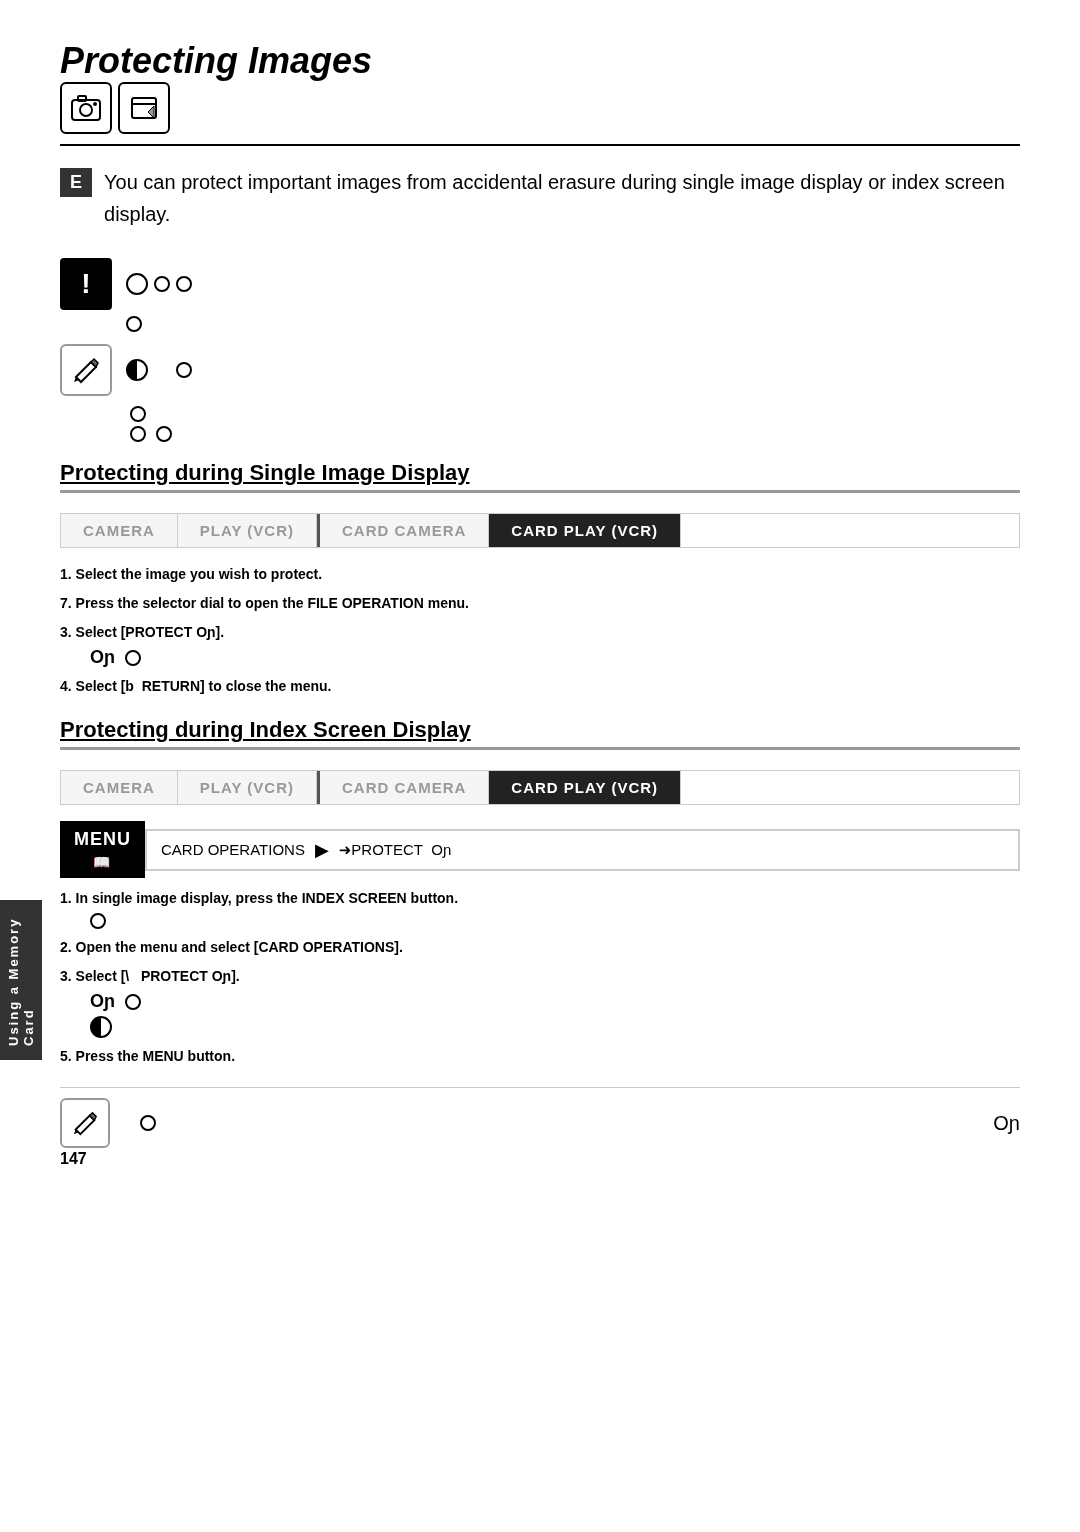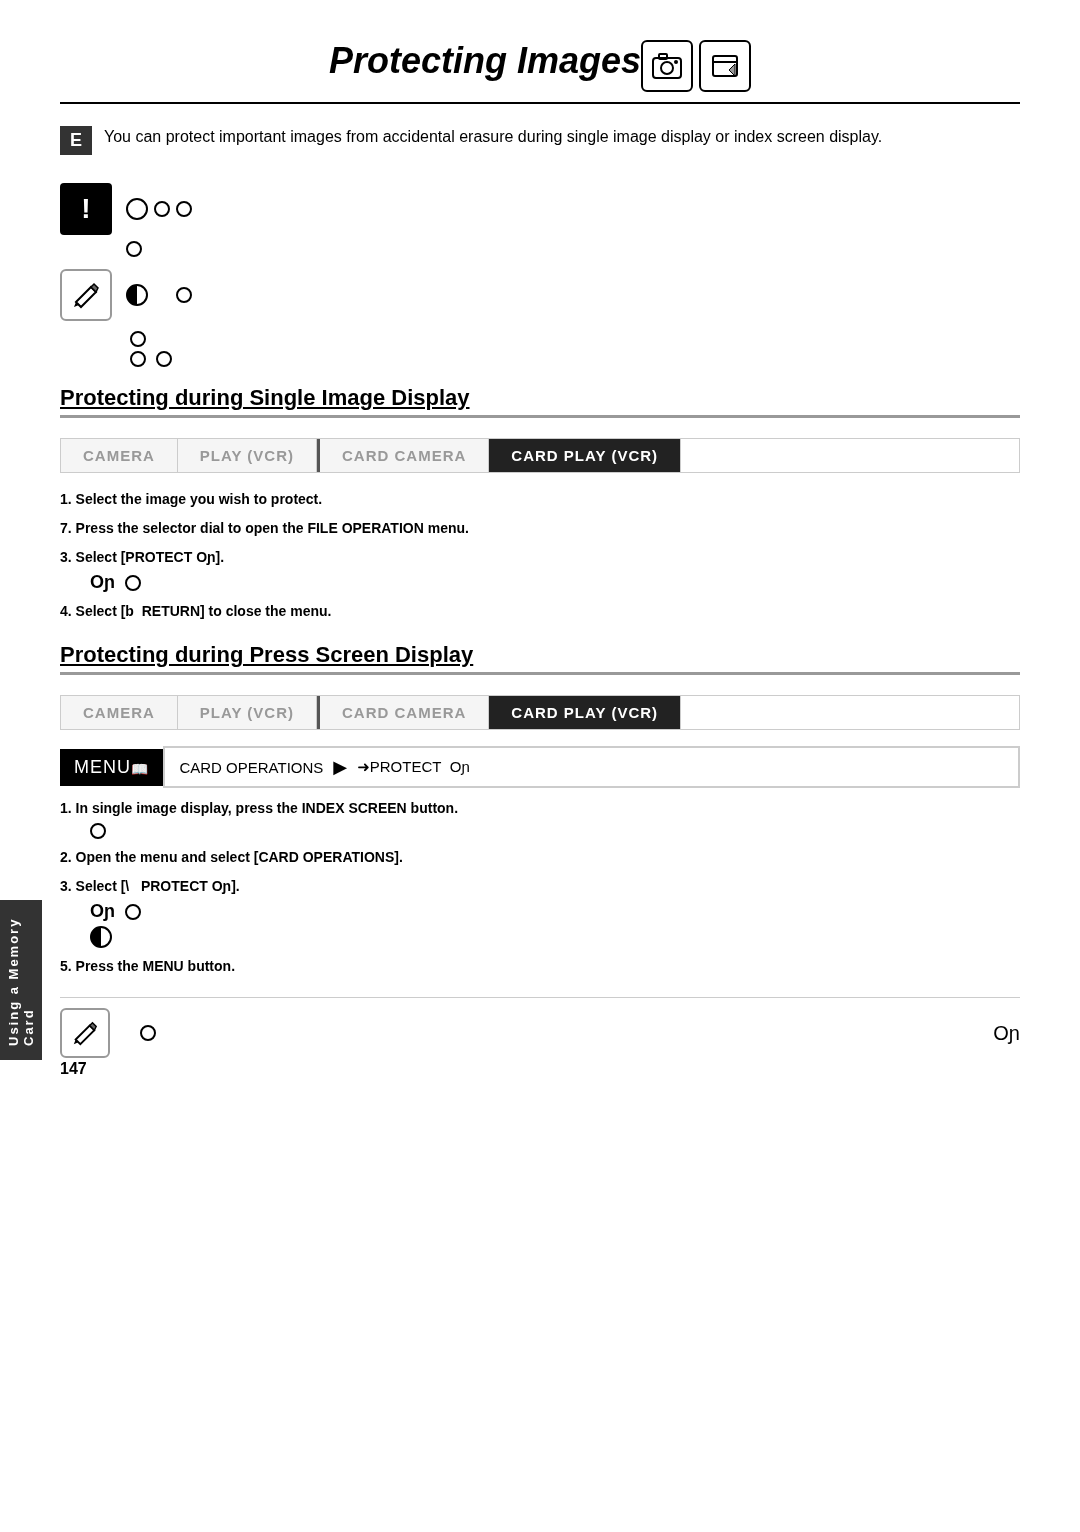--- a/index.html
+++ b/index.html
@@ -14,25 +14,26 @@
     }
 
     .page-container {
       padding: 40px 60px 40px 60px;
       position: relative;
     }
 
     
     .page-header {
       display: flex;
-      justify-content: center;
+      justify-content: flex-start;
       align-items: flex-start;
       border-bottom: 2px solid #000;
       padding-bottom: 10px;
       margin-bottom: 20px;
+      flex-direction: column;
     }
 
     .page-title {
       font-size: 36px;
       font-style: italic;
       font-weight: bold;
       color: #000;
     }
 
     .header-icons {
@@ -63,21 +64,21 @@
       margin-top: 2px;
       float: left;
     }
 
     .intro-section {
       margin-bottom: 18px;
       overflow: hidden;
     }
 
     .intro-text {
-      font-size: 16px;
+      font-size: 20px;
       line-height: 1.6;
     }
 
     
     .icons-info-section {
       margin: 10px 0 10px 0;
     }
 
     .icon-row {
       display: flex;
@@ -222,25 +223,26 @@
     .menu-display {
       display: flex;
       align-items: center;
       margin: 10px 0;
       gap: 0;
     }
 
     .menu-label-box {
       background: #000;
       color: #fff;
-      font-weight: normal;
+      font-weight: bold;
       font-size: 18px;
       padding: 8px 14px;
       letter-spacing: 1px;
       display: flex;
+      flex-direction: column;
       align-items: center;
       justify-content: flex-end;
     }
 
     .menu-label-icon {
       font-size: 14px;
       margin-top: 4px;
     }
 
     .menu-content-box {
@@ -410,21 +412,21 @@
       <div class="step-detail">
         <span style="font-weight:bold; font-size:18px;">Oɲ</span>
         <span class="circle-sm"></span>
       </div>
 
       <p class="step">4. Select [b&nbsp; RETURN] to close the menu.</p>
     </div>
   </div>
 
   <div class="section" style="margin-top:20px;">
-    <h2 class="section-header">Protecting during Press Screen Display</h2>
+    <h2 class="section-header">Protecting during Index Screen Display</h2>
 
     <div class="mode-tabs">
       <div class="mode-tab">
         <span>CAMERA</span>
       </div>
       <div class="mode-tab">
         <span>PLAY (VCR)</span>
       </div>
       <div class="mode-tab-divider"></div>
       <div class="mode-tab">

